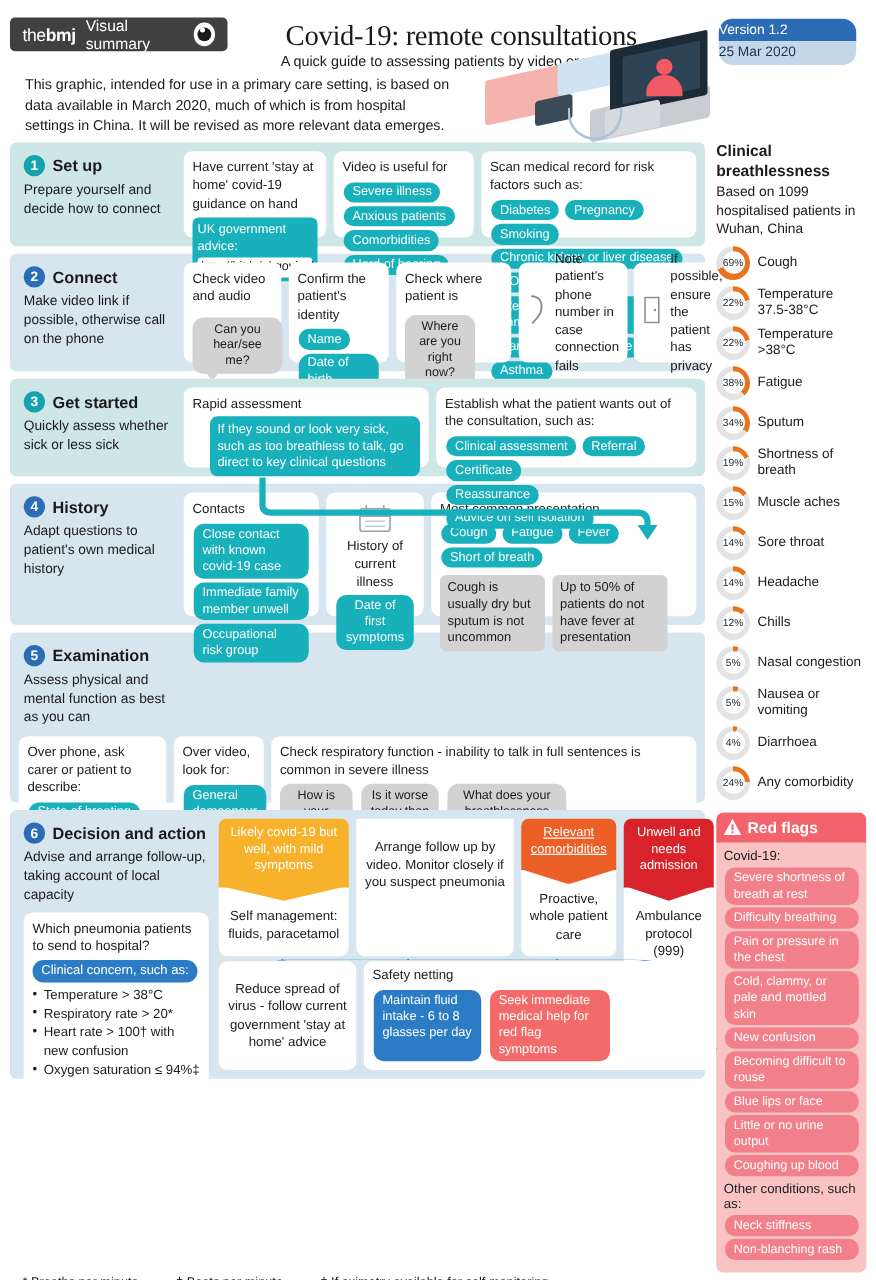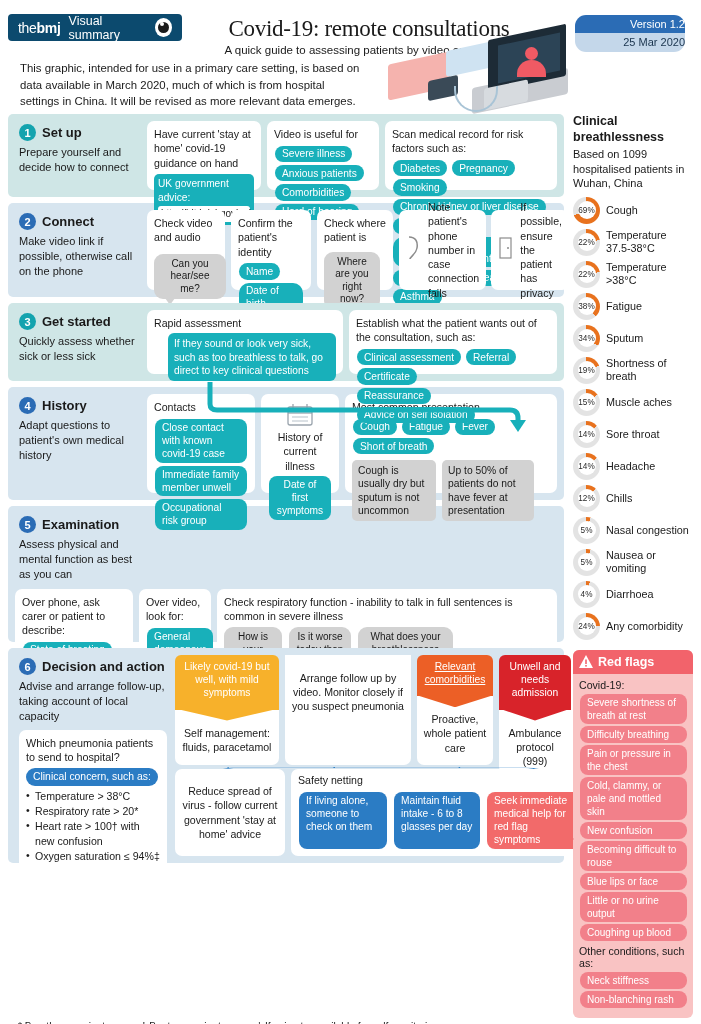--- a/index.html
+++ b/index.html
@@ -9,21 +9,21 @@
     font-family: "Liberation Sans", sans-serif;
     color: #1a1a1a;
     overflow: hidden;
     position: relative;
   }
   .page { width: 701px; height: 1024px; position: relative; padding: 8px 8px 0 8px; }
 
   
   .header { display: flex; align-items: flex-start; position: relative; height: 106px; }
   .masthead {
-    background: #0c4a6e; border-radius: 4px; color: #fff;
+    background: #404040; border-radius: 4px; color: #fff;
     padding: 6px 10px; display: flex; align-items: center; gap: 8px;
     height: 27px; width: 174px; margin-top: 6px;
   }
   .bmj-logo { font-size: 14px; letter-spacing: -0.3px; }
   .bmj-logo b { font-weight: bold; }
   .masthead-label { font-size: 12.5px; }
   .eye-icon {
     width: 19px; height: 19px; border-radius: 50%; background: #fff;
     display: flex; align-items: center; justify-content: center; position: relative;
   }
@@ -46,21 +46,21 @@
   .art-laptop-inner { position:absolute; right: 8px; top: 9px; width: 62px; height: 38px; background:#2c4456; transform: skewY(-12deg);}
   .art-person-head { position:absolute; right: 30px; top: 17px; width: 13px; height: 13px; border-radius:50%; background:#f05a64; }
   .art-person-body { position:absolute; right: 22px; top: 30px; width: 29px; height: 17px; border-radius: 14px 14px 0 0; background:#f05a64; }
   .art-base { position:absolute; right: 0px; top: 48px; width: 96px; height: 26px; background:#c9ccd1; transform: skewY(-12deg); border-radius:3px;}
   .art-pad-pink { position:absolute; left: 0px; top: 28px; width: 62px; height: 36px; background:#f5b3ae; transform: skewY(-12deg); border-radius:3px;}
   .art-pad-blue { position:absolute; left: 58px; top: 16px; width: 48px; height: 26px; background:#cfe3f2; transform: skewY(-12deg); border-radius:3px;}
   .art-phone { position:absolute; left: 40px; top: 48px; width: 30px; height: 20px; background:#3a4a57; transform: skewY(-12deg); border-radius:3px;}
   .art-stetho { position:absolute; left: 66px; top: 56px; width: 44px; height: 26px; border: 2.5px solid #a9c4d6; border-top:none; border-radius: 0 0 22px 22px; }
   .art-gray-pad { position:absolute; left: 96px; top: 54px; width: 44px; height: 22px; background:#d7dbdf; transform: skewY(-12deg); border-radius:3px;}
 
-  .version-badge { position: absolute; right: 8px; top: 7px; width: 110px; text-align: right; }
+  .version-badge { position: absolute; right: 8px; top: 7px; width: 110px; text-align: left; }
   .version-top { background: #2b6cb5; color: #fff; font-size: 11px; padding: 3px 0 3px; border-radius: 11px 11px 0 0; }
   .version-bot { background: #c4d7ea; color: #19334d; font-size: 11px; padding: 3px 0 4px; border-radius: 0 0 11px 11px; }
 
   
   .body-wrap { display: flex; gap: 6px; }
   .left-col { width: 556px; }
   .right-col { width: 125px; padding-left: 3px; }
 
   
   .step { background: #d7e5ef; border-radius: 5px; padding: 7px; margin-bottom: 6px; display: flex; gap: 6px; }
@@ -225,21 +225,21 @@
         <div class="step-cols">
           <div class="card" style="width:78px;">
             <div class="card-title">Check video and audio</div>
             <div class="bubble" style="margin-top:6px;width:72px;">Can you hear/see me?</div>
           </div>
           <div class="card" style="width:80px;">
             <div class="card-title">Confirm the patient's identity</div>
             <span class="pill teal">Name</span><br>
             <span class="pill teal">Date of birth</span>
           </div>
-          <div class="card" style="width:76px;">
+          <div class="card" style="width:92px;">
             <div class="card-title">Check where patient is</div>
             <div class="bubble" style="margin-top:4px;width:56px;">Where are you right now?</div>
           </div>
           <div style="flex:1;display:flex;flex-direction:row;gap:5px;">
             <div class="card" style="display:flex;gap:7px;align-items:center;flex:1;">
               <span>
                 <svg width="15" height="26" viewBox="0 0 15 26">
                     <path d="M3 2 C10 2 12 7 11 13 C10 19 4 22 4 24" stroke="#8c8c8c" stroke-width="1.5" fill="none"></path>
                   </svg>
               </span>
@@ -419,21 +419,20 @@
             <path d="M333 16 L338 23 L343 16 Z" fill="#2b7cc4"></path>
           </svg>
 
           <div class="row-bottom" style="margin-top:0;flex:1;">
             <div class="card" style="width:110px;display:flex;align-items:center;text-align:center;">
               <span>Reduce spread of virus - follow current government 'stay at home' advice</span>
             </div>
             <div class="safety" style="flex:1;">
               <div style="margin-bottom:4px;">Safety netting</div>
               <div style="display:flex;gap:5px;">
-                <span class="pill-block blue" style="width:88px;">If living alone, someone to check on them</span>
                 <span class="pill-block blue" style="width:86px;">Maintain fluid intake - 6 to 8 glasses per day</span>
                 <span class="pill-block red" style="width:96px;">Seek immediate medical help for red flag symptoms</span>
               </div>
             </div>
           </div>
         </div>
       </div>
     </div>
 
     <div class="right-col">

